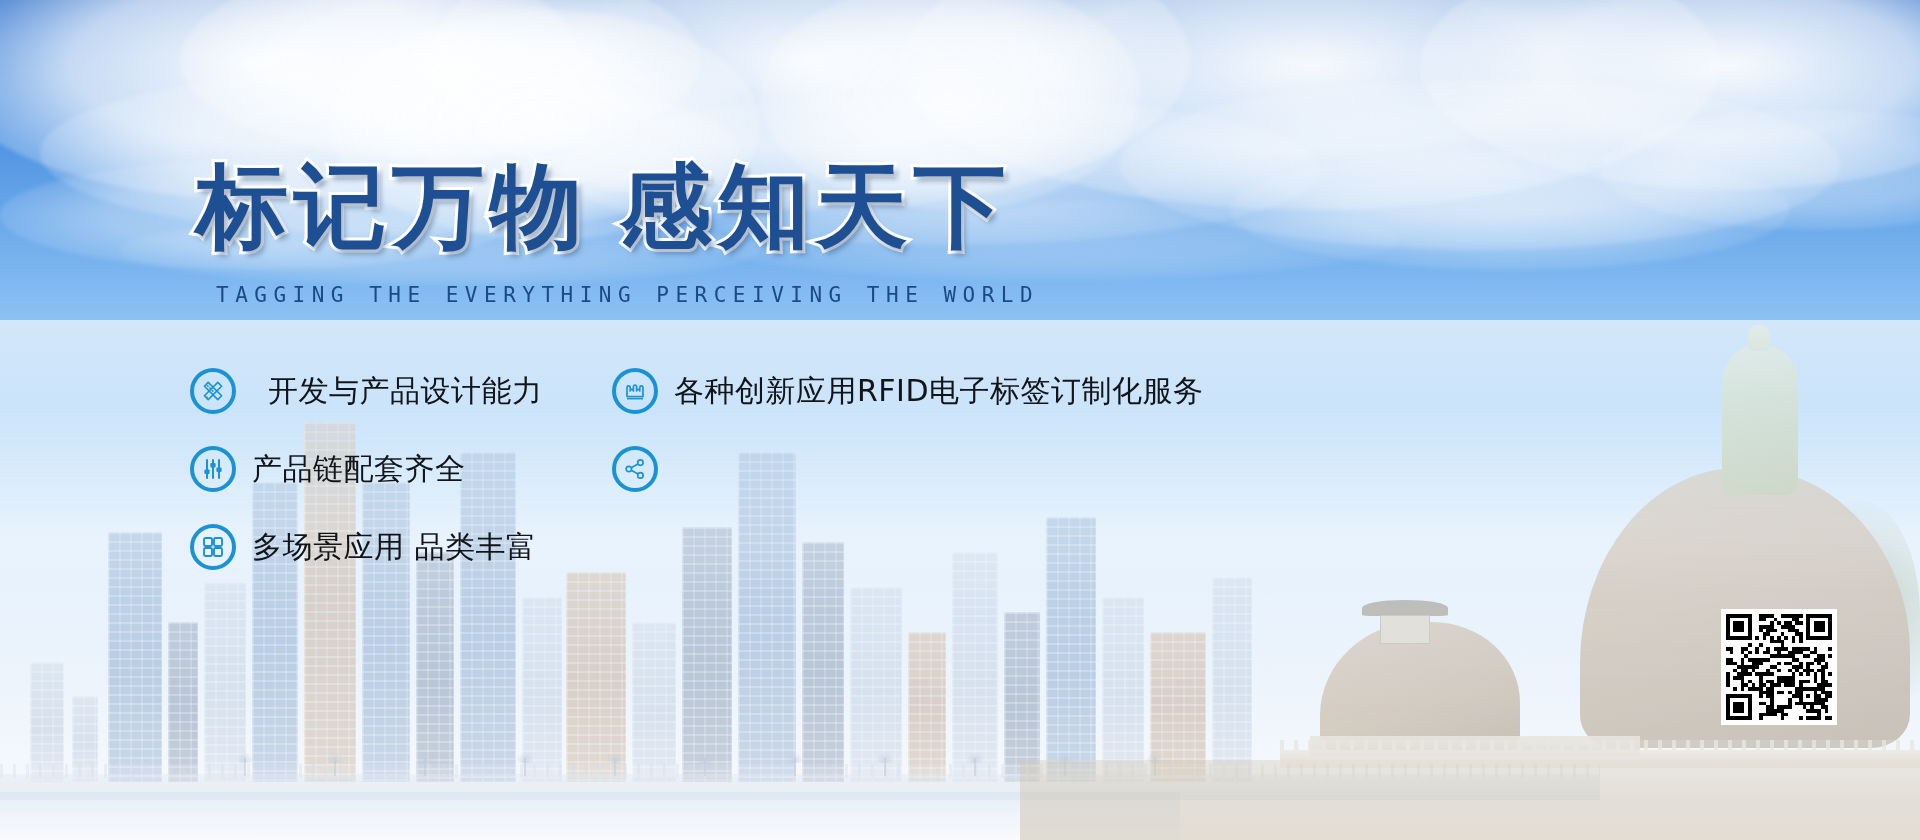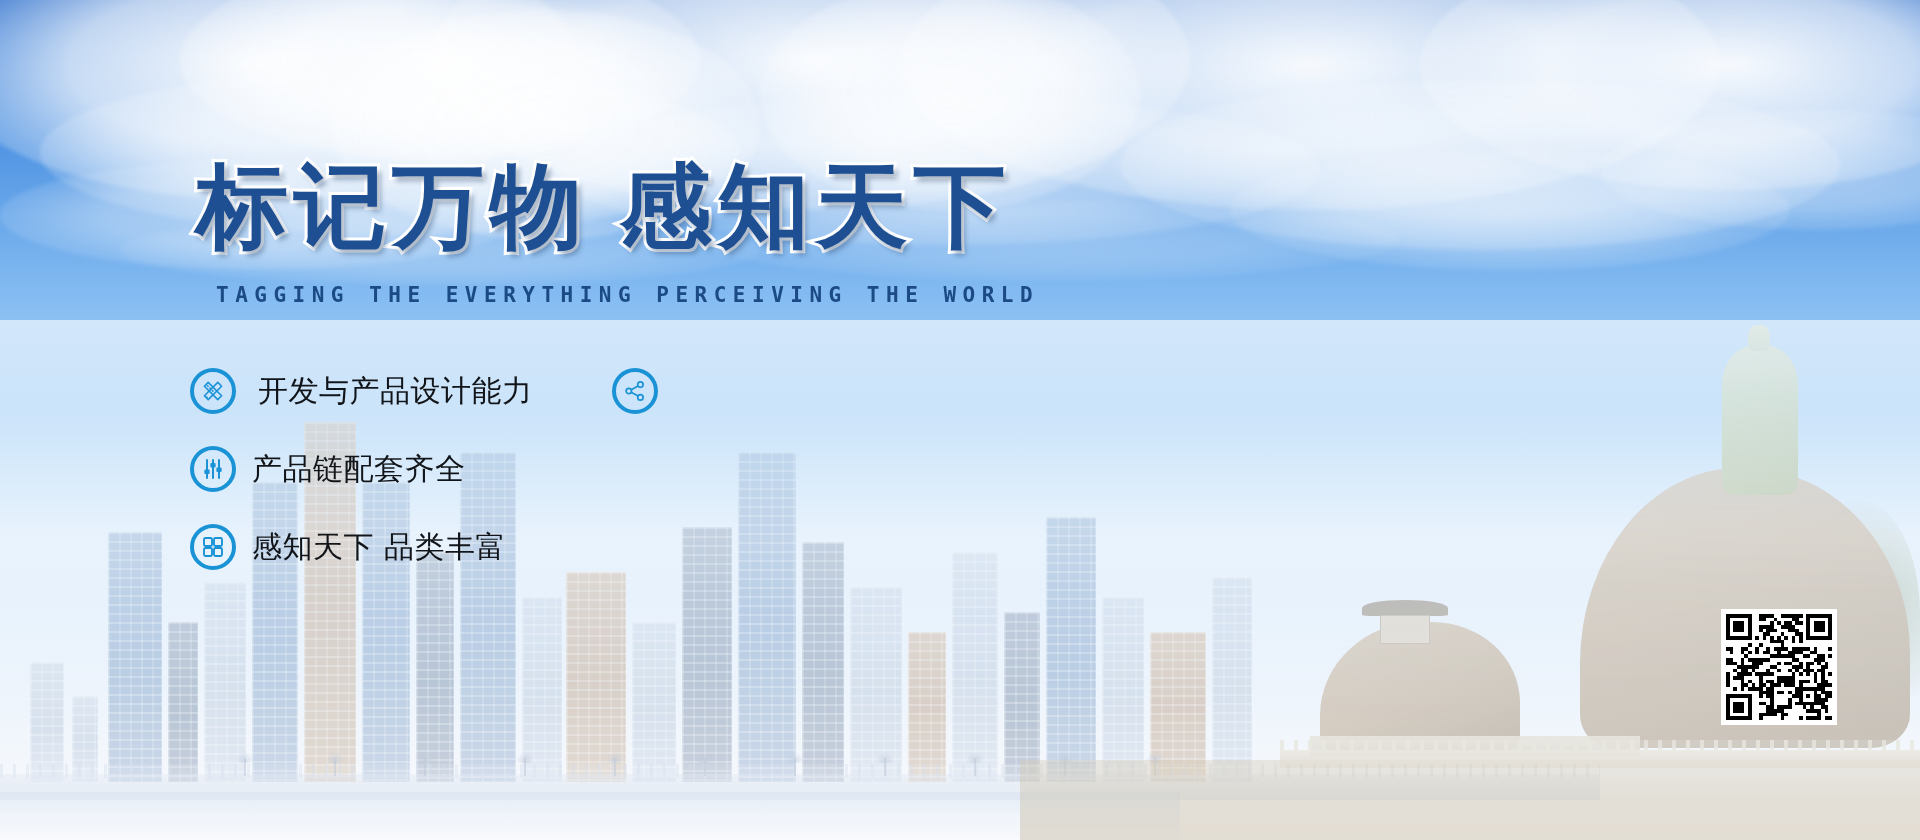--- a/index.html
+++ b/index.html
@@ -183,21 +183,21 @@
     color:#1d4f92;
     -webkit-text-stroke:6px #ffffff;
     paint-order:stroke fill;
     text-shadow:4px 5px 5px rgba(40,70,110,.38);
     white-space:nowrap;
   }
 
   .subheadline {
     position:absolute; left:216px; top:283px;
     font-family:"DejaVu Sans Mono","Liberation Mono",monospace;
-    font-size:21px; font-weight:bold;
+    font-size:21px; font-weight:normal;
     letter-spacing:6.5px;
     color:#1b4a85;
     white-space:nowrap;
   }
 
   
   .features { position:absolute; left:0; top:352px; width:1920px; }
   .col { position:absolute; }
   .col-left  { left:190px; top:0; }
   .col-right { left:612px; top:0; }
@@ -217,21 +217,21 @@
     background:transparent;
   }
   .f-icon svg { display:block; }
   .f-text {
     margin-left:16px;
     font-family:"DejaVu Sans","Liberation Sans",sans-serif;
     font-size:30px;
     color:#111418;
     letter-spacing:.5px;
   }
-  .col-left .feature:nth-child(1) .f-text { margin-left:22px; }
+  .col-left .feature:nth-child(1) .f-text { margin-left:32px; }
 
   
   .qr-wrap {
     position:absolute; left:1721px; top:609px;
     width:116px; height:116px;
     background:#ffffff;
     padding:5px;
     box-sizing:border-box;
   }
   .qr { width:100%; height:100%; display:block; image-rendering:pixelated; }
@@ -366,27 +366,38 @@
           <span class="f-icon">
             <svg width="26" height="26" viewBox="0 0 26 26">
               <g stroke="#1a93d6" stroke-width="1.9" fill="none">
                 <rect x="4" y="4" width="8" height="8" rx="1.4"></rect>
                 <rect x="14" y="4" width="8" height="8" rx="1.4"></rect>
                 <rect x="4" y="14" width="8" height="8" rx="1.4"></rect>
                 <rect x="14" y="14" width="8" height="8" rx="1.4"></rect>
               </g>
             </svg>
           </span>
-          <span class="f-text">感知天下 品类丰富</span>
+          <span class="f-text">多场景应用 品类丰富</span>
         </div>
 
       </div>
 
       <div class="col col-right">
 
+        <div class="feature">
+          <span class="f-icon">
+            <svg width="26" height="26" viewBox="0 0 26 26">
+              <g stroke="#1a93d6" stroke-width="1.7" fill="none" stroke-linejoin="round">
+                <path d="M5 18.5 V9.5 a1.6 1.6 0 0 1 3.2 0 V13 a1.6 1.6 0 0 1 3.2 0 V8.6 a1.6 1.6 0 0 1 3.2 0 V13 a1.6 1.6 0 0 1 3.2 0 V9.5 a1.6 1.6 0 0 1 3.2 0 v9 Z"></path>
+                <line x1="5" y1="20.6" x2="21" y2="20.6"></line>
+              </g>
+            </svg>
+          </span>
+          <span class="f-text">各种创新应用RFID电子标签订制化服务</span>
+        </div>
 
 
         <div class="feature">
           <span class="f-icon">
             <svg width="26" height="26" viewBox="0 0 26 26">
               <g stroke="#1a93d6" stroke-width="1.7" fill="none">
                 <circle cx="18.4" cy="6.6" r="2.7"></circle>
                 <circle cx="6.8" cy="13.0" r="2.7"></circle>
                 <circle cx="18.4" cy="19.4" r="2.7"></circle>
                 <line x1="9.2" y1="11.7" x2="16.0" y2="7.9"></line>

